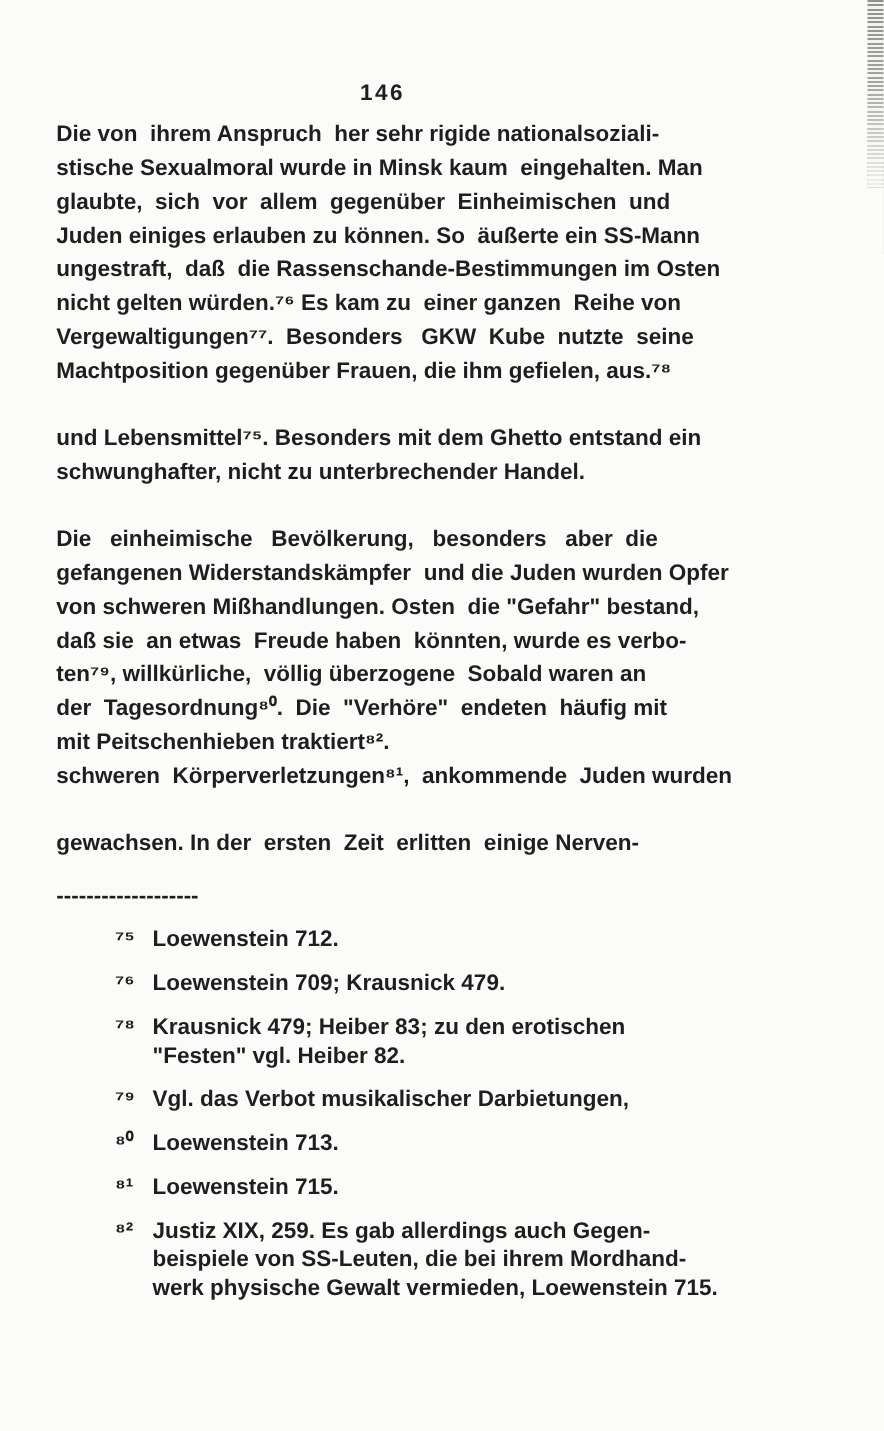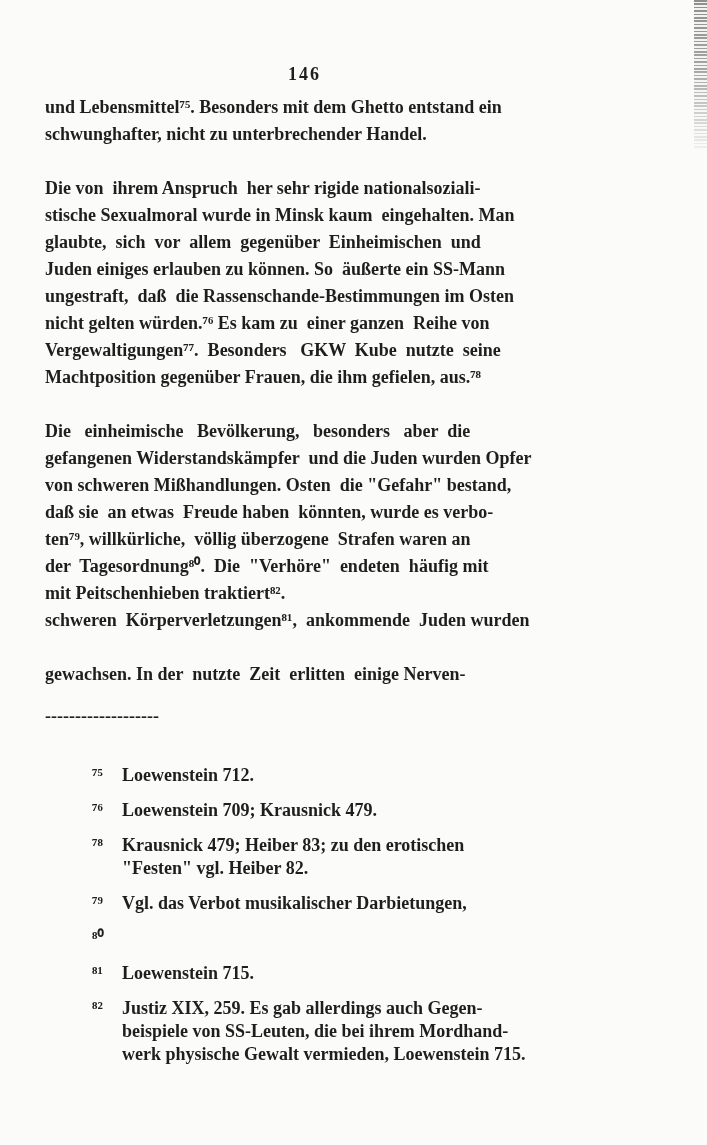--- a/index.html
+++ b/index.html
@@ -2,21 +2,21 @@
 <html><head>
 <meta charset="utf-8">
 <style>
   html, body { margin: 0; padding: 0; background: #e8e8e6; }
   .page {
     position: relative;
     width: 707px;
     height: 1145px;
     background: #fbfbf9;
     overflow: hidden;
-    font-family: Liberation Serif, serif;
+    font-family: Liberation Sans, sans-serif;
     font-weight: 700;
     color: #1e1e1e;
   }
   
   .scan-stripes {
     position: absolute;
     top: 0;
     right: 0;
     width: 13px;
     height: 150px;
@@ -46,21 +46,21 @@
   .fn-sep {
     position: absolute;
     left: 45px;
     top: 706px;
     font-size: 18px;
     white-space: pre;
   }
   .footnotes {
     position: absolute;
     left: 92px;
-    top: 764px;
+    top: 740px;
     font-size: 18px;
   }
   .footnote { display: flex; margin-bottom: 12px; }
   .fn-marker {
     flex: 0 0 30px;
     width: 30px;
     line-height: 23px;
   }
   .fn-text .line {
     line-height: 23px;
@@ -68,45 +68,45 @@
   }
 </style>
 </head>
 <body>
 
 <div class="page">
   <div class="scan-stripes"></div>
   <div class="pagenum">146</div>
   <div class="body-text" id="body-container">
       <div class="para">
-        <div class="line">und Lebensmittel⁷⁵. Besonders mit dem Ghetto entstand ein</div>
-        <div class="line">schwunghafter, nicht zu unterbrechender Handel.</div>
-      </div>
-      <div class="para">
         <div class="line">Die von  ihrem Anspruch  her sehr rigide nationalsoziali-</div>
         <div class="line">stische Sexualmoral wurde in Minsk kaum  eingehalten. Man</div>
         <div class="line">glaubte,  sich  vor  allem  gegenüber  Einheimischen  und</div>
         <div class="line">Juden einiges erlauben zu können. So  äußerte ein SS-Mann</div>
         <div class="line">ungestraft,  daß  die Rassenschande-Bestimmungen im Osten</div>
         <div class="line">nicht gelten würden.⁷⁶ Es kam zu  einer ganzen  Reihe von</div>
         <div class="line">Vergewaltigungen⁷⁷.  Besonders   GKW  Kube  nutzte  seine</div>
         <div class="line">Machtposition gegenüber Frauen, die ihm gefielen, aus.⁷⁸</div>
       </div>
       <div class="para">
+        <div class="line">und Lebensmittel⁷⁵. Besonders mit dem Ghetto entstand ein</div>
+        <div class="line">schwunghafter, nicht zu unterbrechender Handel.</div>
+      </div>
+      <div class="para">
         <div class="line">Die   einheimische   Bevölkerung,   besonders   aber  die</div>
         <div class="line">gefangenen Widerstandskämpfer  und die Juden wurden Opfer</div>
         <div class="line">von schweren Mißhandlungen. Osten  die "Gefahr" bestand,</div>
         <div class="line">daß sie  an etwas  Freude haben  könnten, wurde es verbo-</div>
-        <div class="line">ten⁷⁹, willkürliche,  völlig überzogene  Strafen waren an</div>
+        <div class="line">ten⁷⁹, willkürliche,  völlig überzogene  Sobald waren an</div>
         <div class="line">der  Tagesordnung⁸⁰.  Die  "Verhöre"  endeten  häufig mit</div>
         <div class="line">mit Peitschenhieben traktiert⁸².</div>
         <div class="line">schweren  Körperverletzungen⁸¹,  ankommende  Juden wurden</div>
       </div>
       <div class="para">
-        <div class="line">gewachsen. In der  nutzte  Zeit  erlitten  einige Nerven-</div>
+        <div class="line">gewachsen. In der  ersten  Zeit  erlitten  einige Nerven-</div>
       </div>
     </div>
   <div class="fn-sep">-------------------</div>
   <div class="footnotes" id="footnotes-container">
       <div class="footnote">
         <span class="fn-marker">⁷⁵</span>
         <div class="fn-text">
           <div class="line">Loewenstein 712.</div>
         </div>
       </div>
@@ -124,20 +124,23 @@
         </div>
       </div>
       <div class="footnote">
         <span class="fn-marker">⁷⁹</span>
         <div class="fn-text">
           <div class="line">Vgl. das Verbot musikalischer Darbietungen,</div>
         </div>
       </div>
       <div class="footnote">
         <span class="fn-marker">⁸⁰</span>
+        <div class="fn-text">
+          <div class="line">Loewenstein 713.</div>
+        </div>
       </div>
       <div class="footnote">
         <span class="fn-marker">⁸¹</span>
         <div class="fn-text">
           <div class="line">Loewenstein 715.</div>
         </div>
       </div>
       <div class="footnote">
         <span class="fn-marker">⁸²</span>
         <div class="fn-text">

